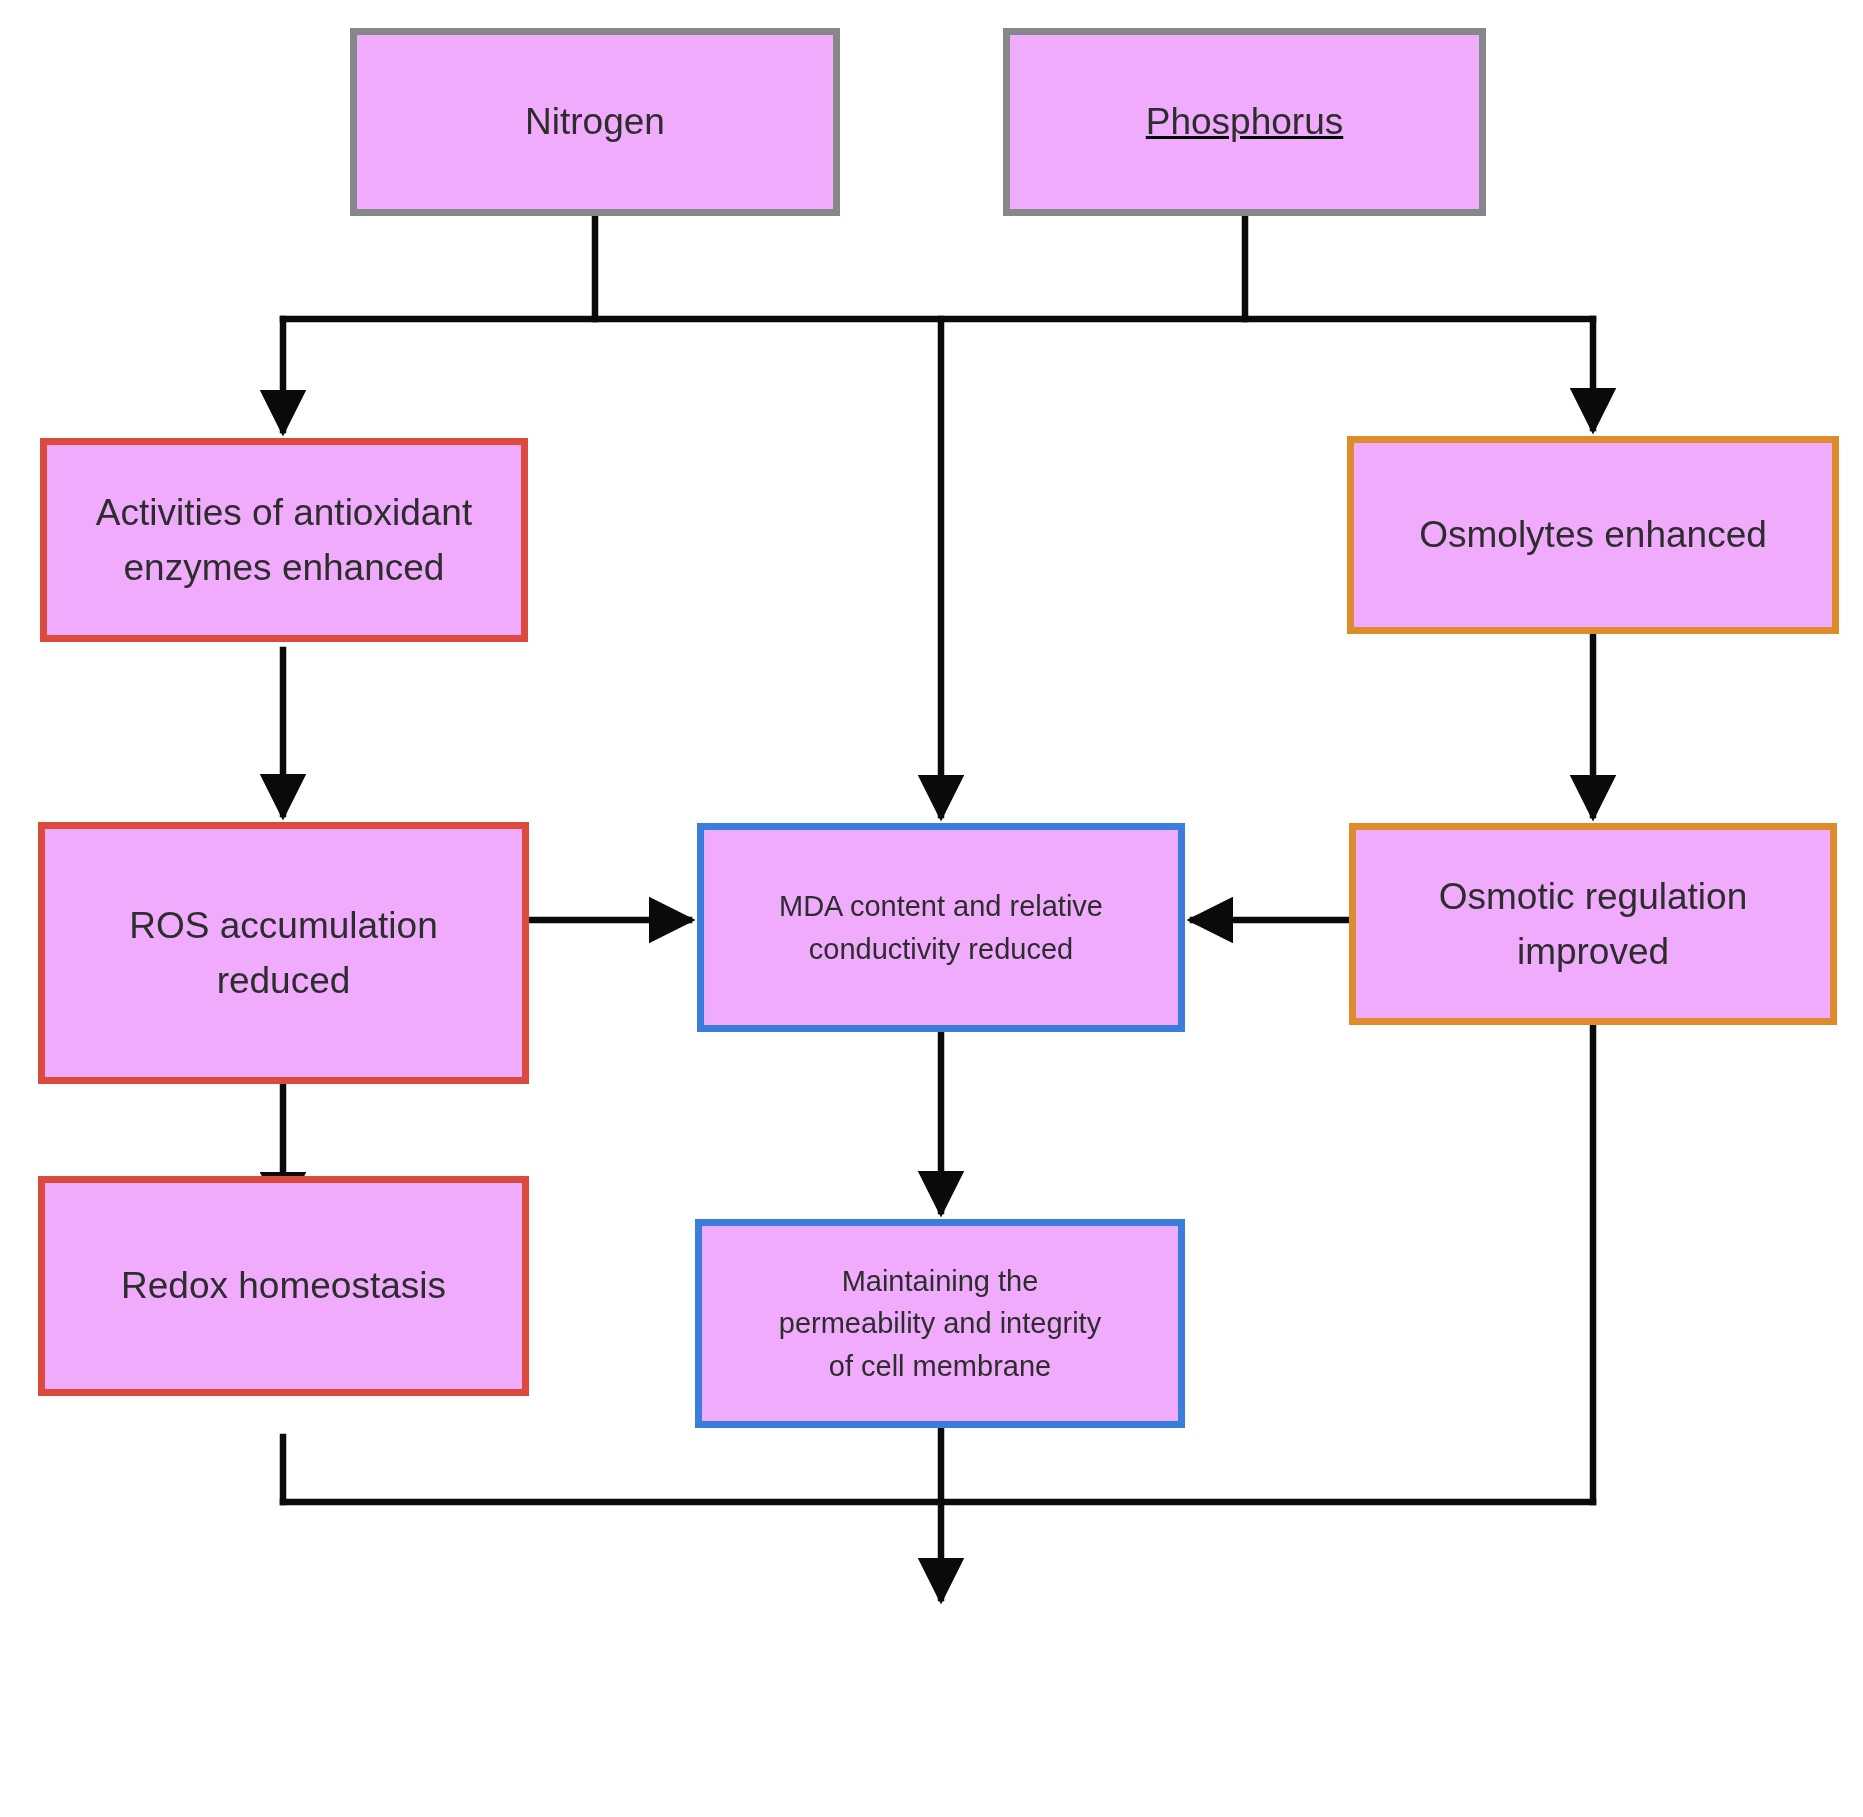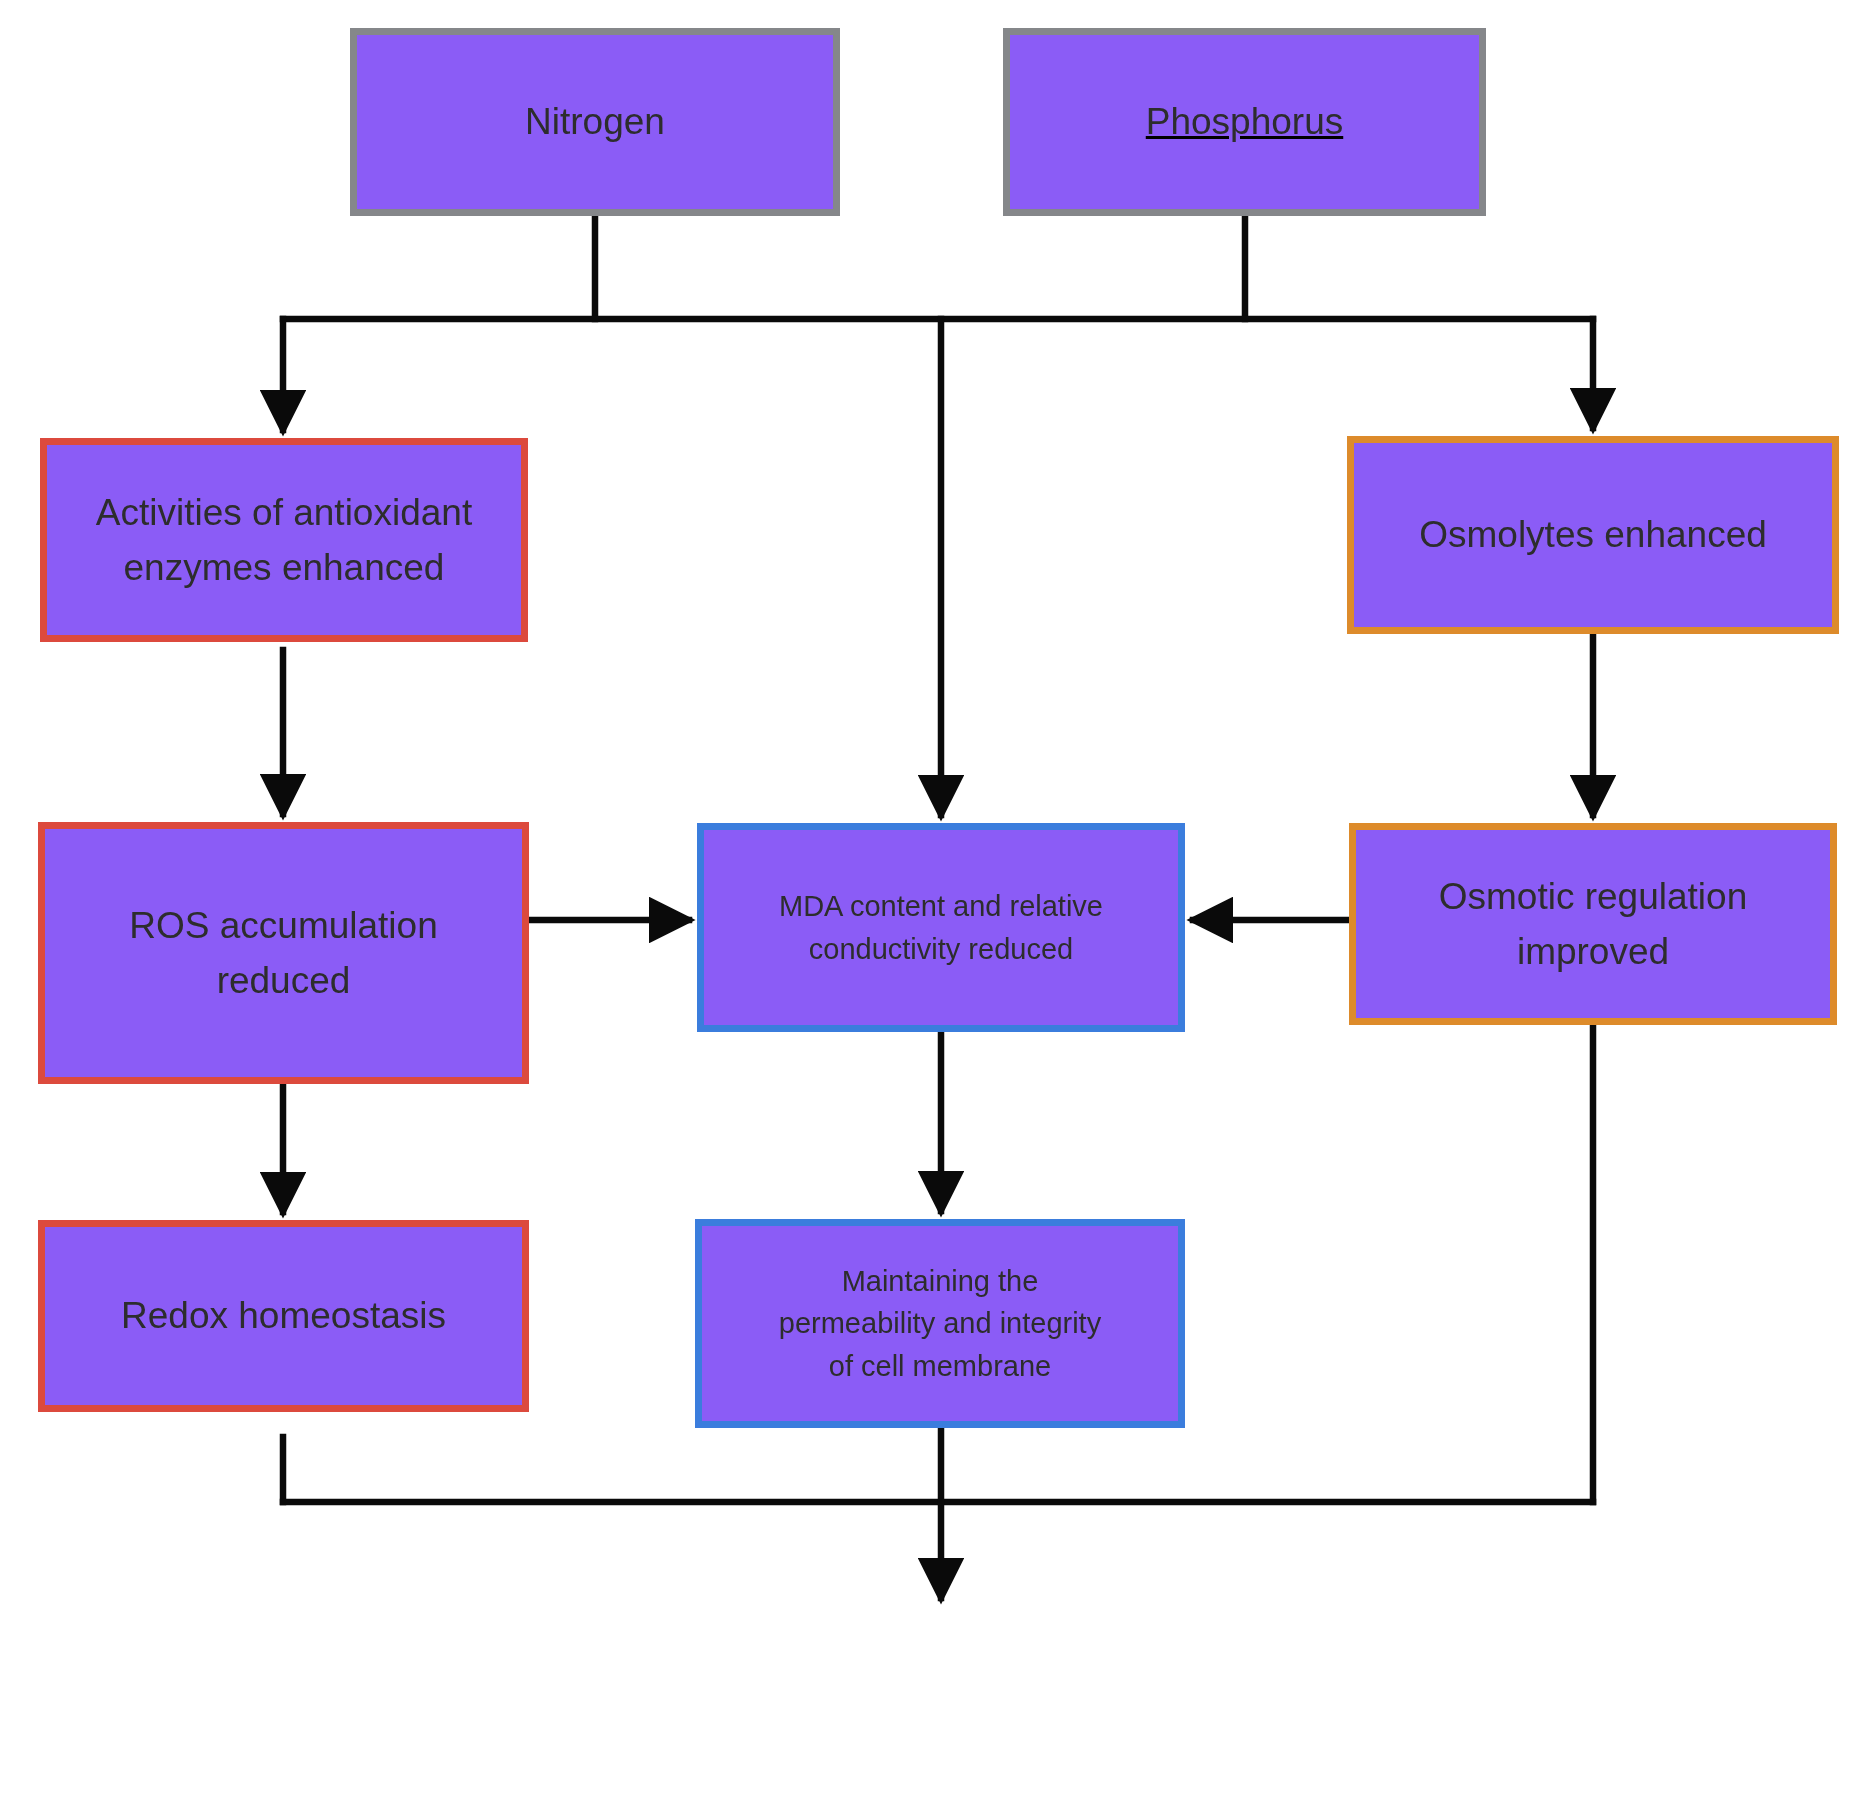--- a/index.html
+++ b/index.html
@@ -25,21 +25,21 @@
   }
   .ln {
     fill: none;
     stroke: #0a0a0a;
     stroke-width: 6.5;
     stroke-linecap: square;
   }
   .node {
     position: absolute;
     box-sizing: border-box;
-    background: #8b5cf6;
+    background: #f0abfc;
     border: 7px solid #888888;
     display: flex;
     align-items: center;
     justify-content: center;
     text-align: center;
   }
   .node .lbl {
     white-space: pre-line;
     color: #2d2d2d;
     font-size: 37px;
@@ -47,21 +47,21 @@
     padding: 0 8px;
   }
   
   .n-nitrogen   { left: 350px;  top: 28px;   width: 490px; height: 188px; }
   .n-phosphorus { left: 1003px; top: 28px;   width: 483px; height: 188px; }
   .n-antioxidant{ left: 40px;   top: 438px;  width: 488px; height: 204px; }
   .n-osmolytes  { left: 1347px; top: 436px;  width: 492px; height: 198px; }
   .n-ros        { left: 38px;   top: 822px;  width: 491px; height: 262px; }
   .n-mda        { left: 697px;  top: 823px;  width: 488px; height: 209px; }
   .n-osmotic    { left: 1349px; top: 823px;  width: 488px; height: 202px; }
-  .n-redox      { left: 38px;   top: 1220px; width: 491px; height: 192px; }
+  .n-redox      { left: 38px;   top: 1176px; width: 491px; height: 220px; }
   .n-membrane   { left: 695px;  top: 1219px; width: 490px; height: 209px; }
   .n-salt       { left: 698px;  top: 1606px; width: 487px; height: 185px; }
   .n-mda .lbl, .n-membrane .lbl { font-size: 29px; line-height: 1.45; }
 </style>
 </head>
 <body>
 
 <div class="canvas">
 
   <svg class="connectors" viewBox="0 0 1863 1817" xmlns="http://www.w3.org/2000/svg">

